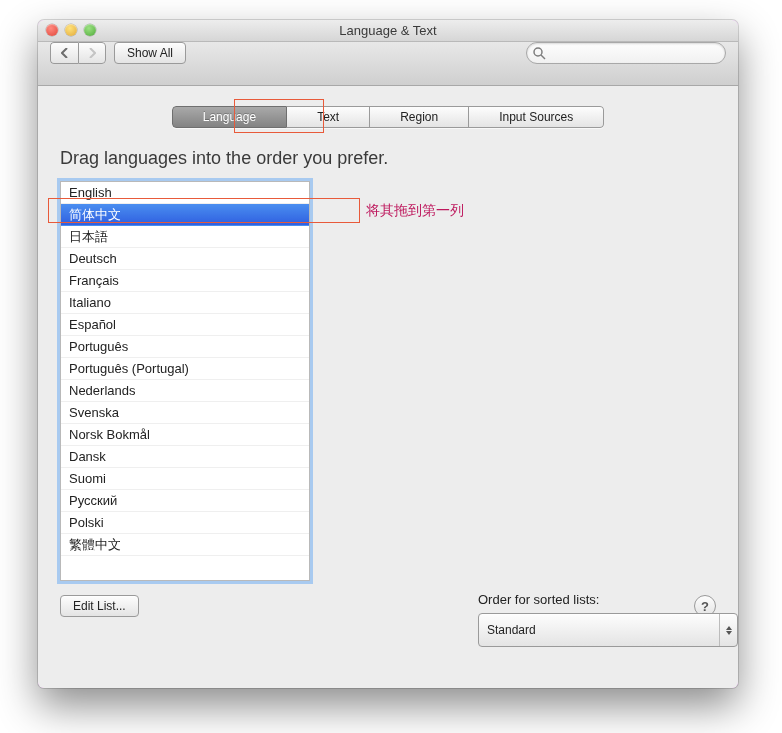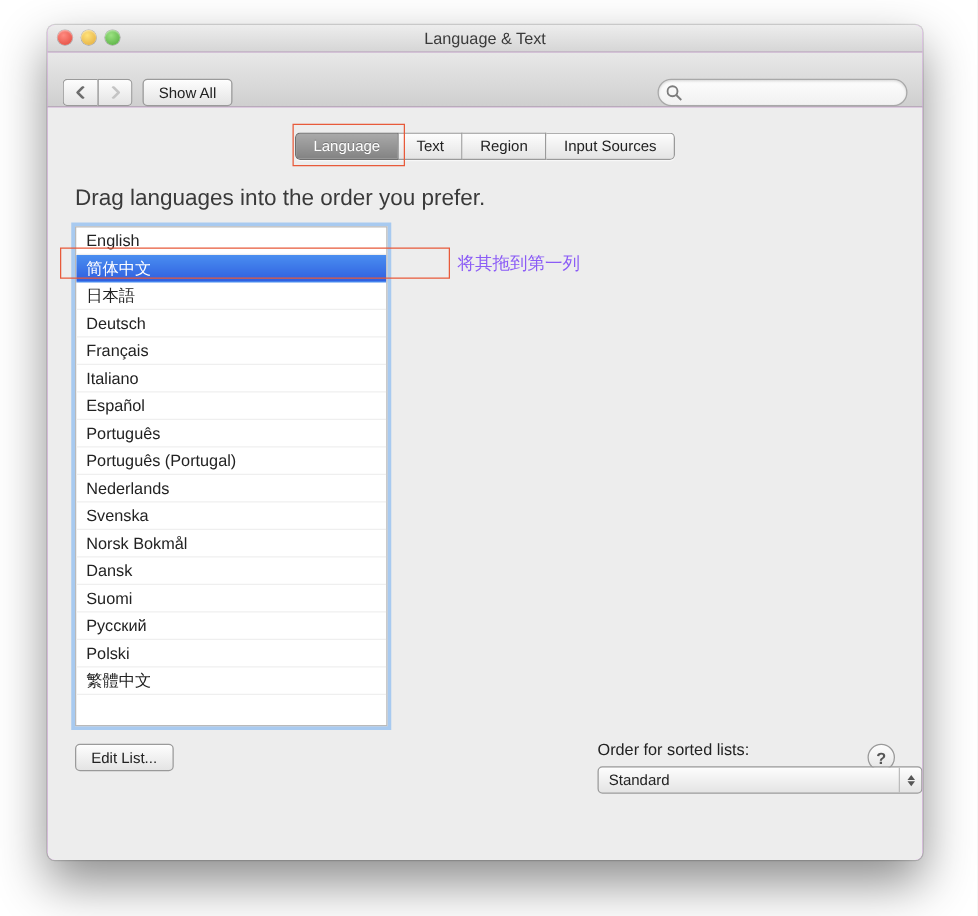--- a/index.html
+++ b/index.html
@@ -40,21 +40,21 @@
     }
     .t-close { background: radial-gradient(circle at 40% 35%, #ff8a80, #e1463a); }
     .t-min   { background: radial-gradient(circle at 40% 35%, #ffe27a, #e1a93a); }
     .t-zoom  { background: radial-gradient(circle at 40% 35%, #9be281, #4fa93a); }
 
     .toolbar {
       height: 44px;
       background: linear-gradient(#e8e8e8, #cfcfcf);
       border-bottom: 1px solid #a8a8a8;
       display: flex;
-      align-items: flex-end;
+      align-items: flex-start;
       padding: 0 12px;
       gap: 8px;
     }
     .segmented {
       display: inline-flex;
       border-radius: 4px;
       overflow: hidden;
     }
     .segbtn {
       height: 22px;
@@ -103,21 +103,21 @@
     }
     .tabbar-wrap { text-align: center; margin-bottom: 20px; }
     .tabbar {
       display: inline-flex;
       border-radius: 4px;
       overflow: hidden;
       box-shadow: 0 1px 0 rgba(255,255,255,0.6);
     }
     .tab {
       height: 22px;
-      padding: 0 14px;
+      padding: 0 30px;
       background: linear-gradient(#fdfdfd, #e4e4e4);
       border: 1px solid #9a9a9a;
       font-size: 12px;
       line-height: 20px;
       color: #222;
     }
     .tab + .tab { border-left: none; }
     .tab:first-child { border-radius: 4px 0 0 4px; }
     .tab:last-child { border-radius: 0 4px 4px 0; }
     .tab.active {
@@ -167,21 +167,21 @@
 
     .right-block {
       position: absolute;
       left: 440px;
       top: 506px;
       width: 260px;
     }
     .sort-label { font-size: 13px; margin-bottom: 6px; }
     .popup {
       width: 260px;
-      height: 22px;
+      height: 34px;
       border: 1px solid #9a9a9a;
       border-radius: 4px;
       background: linear-gradient(#fdfdfd, #e4e4e4);
       box-shadow: inset 0 1px 0 rgba(255,255,255,0.6);
       display: flex;
       align-items: center;
       padding: 0 8px;
       font-size: 12px;
       position: relative;
     }
@@ -198,21 +198,21 @@
     .arrow-down { border-top: 4px solid #555; }
 
     
     .anno-red-tab {
       position: absolute;
       border: 1.5px solid #e85a3a;
       pointer-events: none;
     }
     .anno-text {
       position: absolute;
-      color: #8b5cf6;
+      color: #be185d;
       font-size: 14px;
     }
   </style>
 </head>
 <body>
 
 <div class="window">
 
   <div class="titlebar">
     <div class="traffic">

